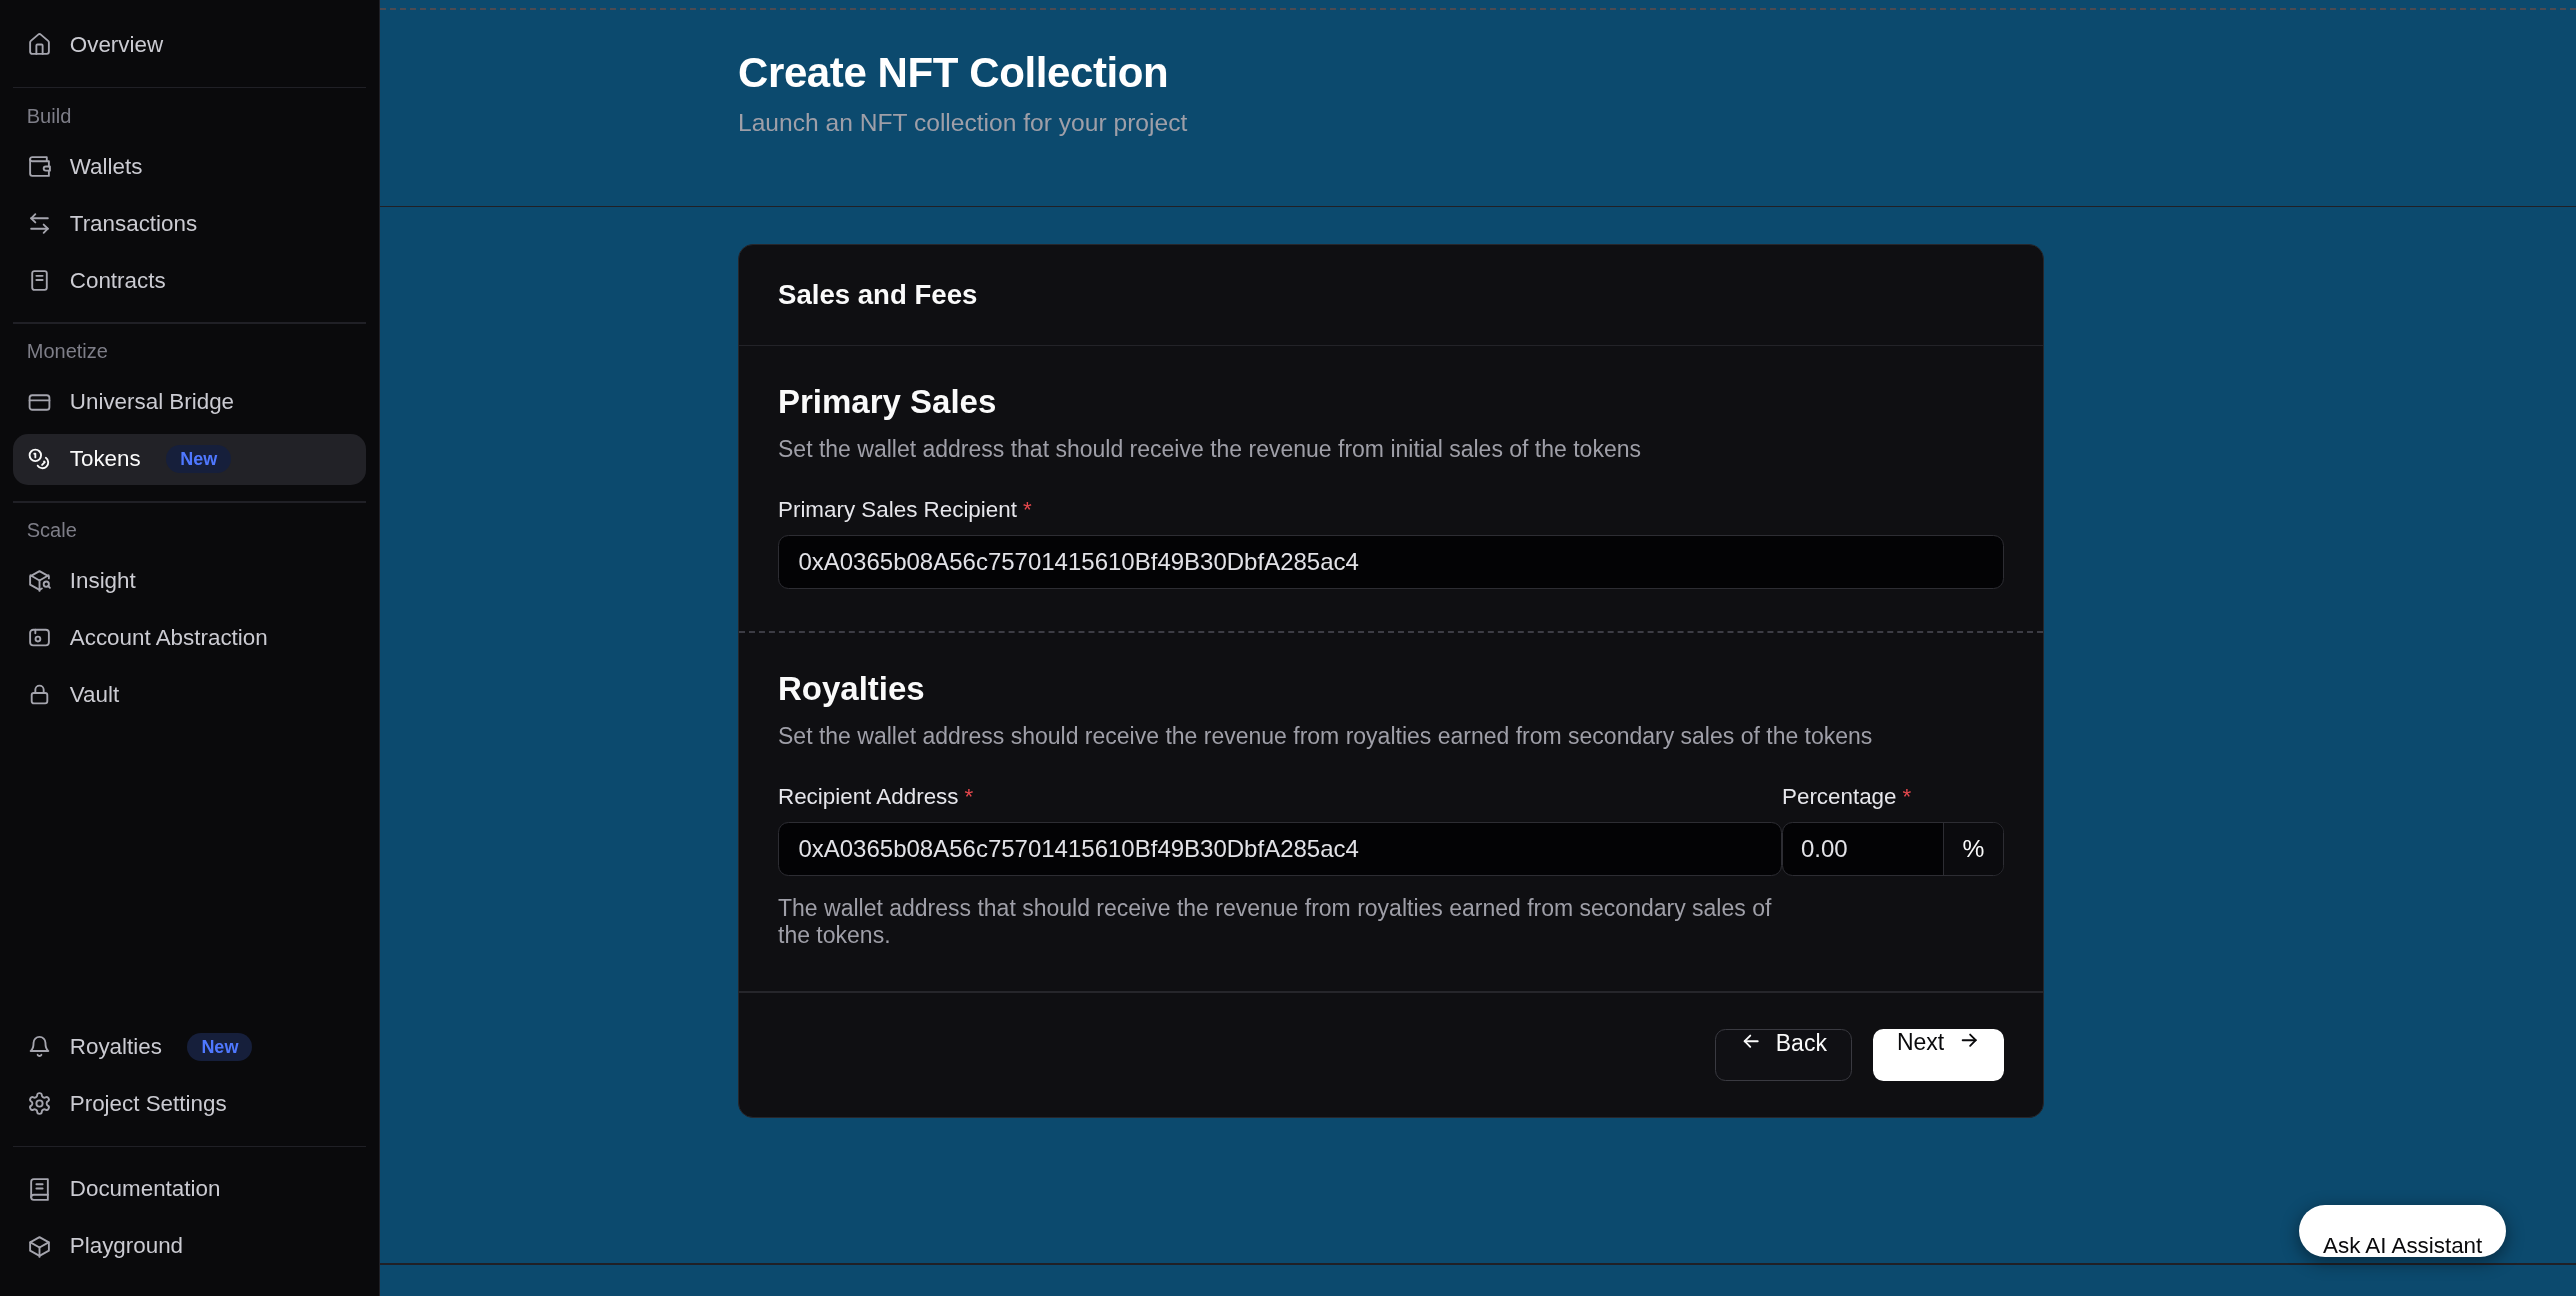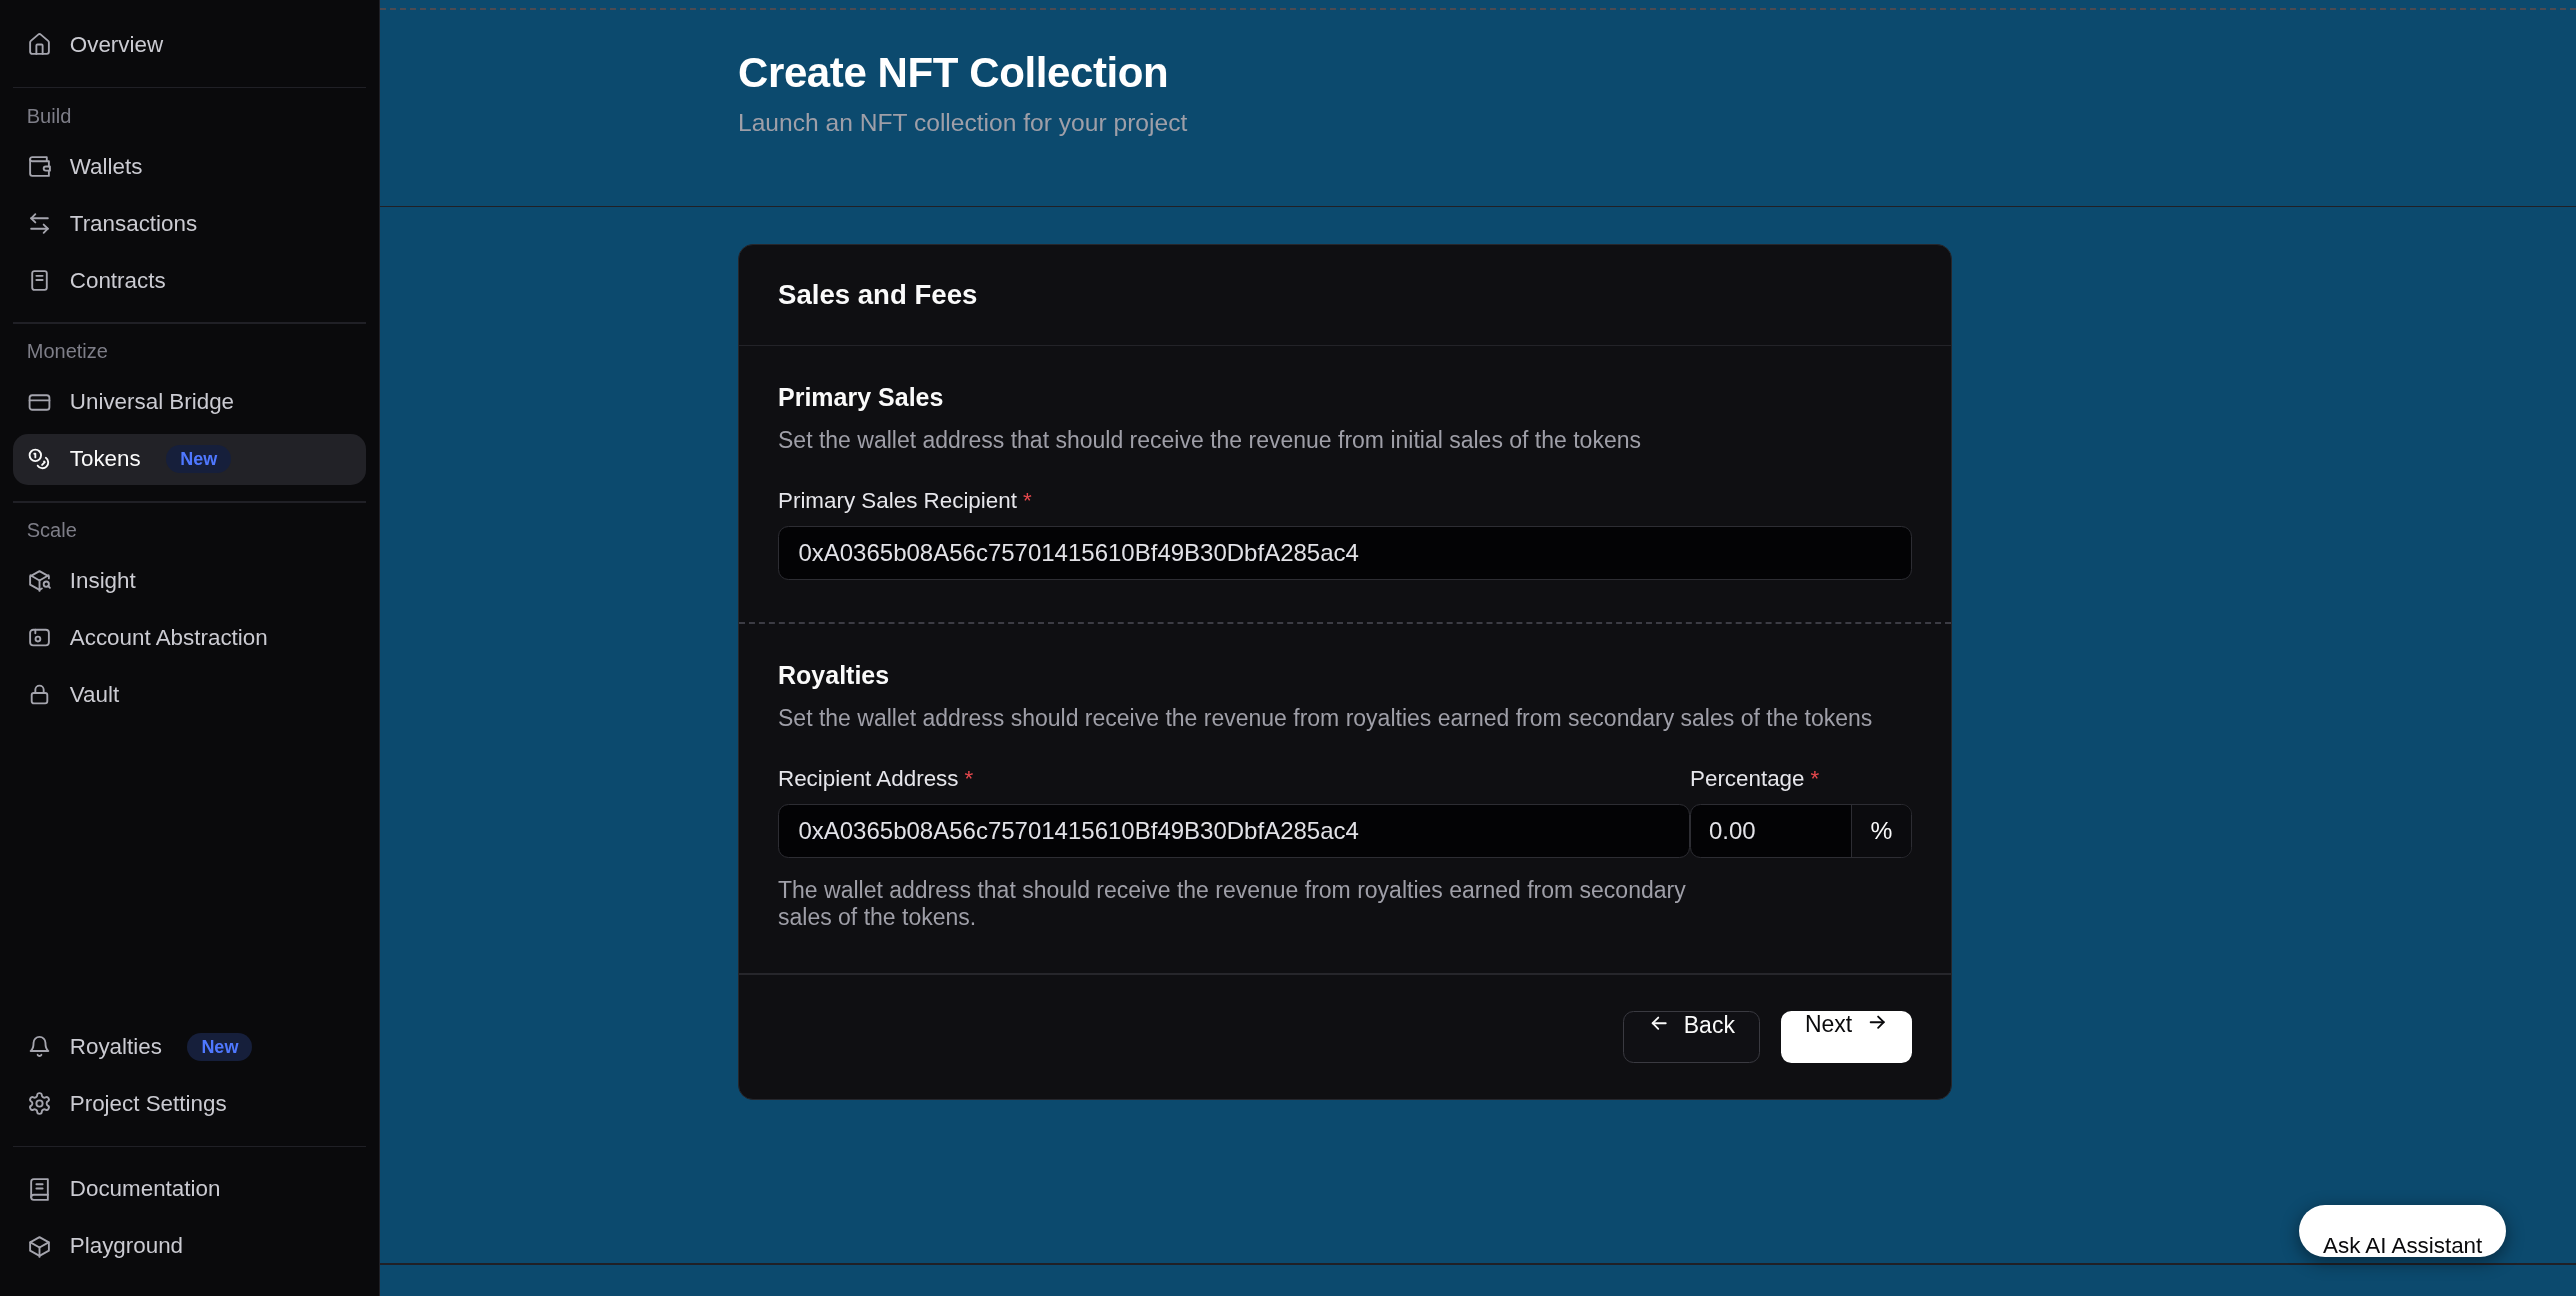--- a/index.html
+++ b/index.html
@@ -26,26 +26,26 @@
 
   
   .main { position:absolute; left:380px; top:0; right:0; bottom:0; background:#0c4a6e; }
   .top-dash { position:absolute; top:8.2px; left:0; right:0;
               border-top:2.2px dashed #4b4b53; }
   .page-header { height:207px; border-bottom:1.5px solid #202026;
                  padding:49px 0 0 358px; }
   .page-header h1 { font-size:42px; font-weight:700; color:#ffffff; letter-spacing:-0.4px; }
   .page-header p { font-size:24.6px; color:#9f9fa8; margin-top:12px; }
 
-  .card { width:1214px; margin:37px 0 4px 358px; background:#0f0f12;
+  .card { width:1306px; margin:37px 0 4px 358px; background:#0f0f12;
           border:1.5px solid #26262b; border-radius:15px; overflow:hidden; }
   .card-header { padding:34px 39px; border-bottom:1.5px solid #232328; }
   .card-header h2 { font-size:27.6px; font-weight:700; color:#fafafa; }
   .card-section { padding:37px 39px 42px; }
-  .card-section h3 { font-size:25px; font-weight:700; color:#fafafa; }
+  .card-section h3 { font-size:33px; font-weight:700; color:#fafafa; }
   .desc { font-size:23px; color:#9f9fa8; margin-top:15px; }
   .field-label { display:block; font-size:22.4px; font-weight:500; color:#e6e6eb;
                  margin-top:34px; }
   .req { color:#e5484d; margin-left:6px; }
   .text-input { display:block; width:100%; height:54px; background:#030305;
                 border:1.5px solid #2d2d33; border-radius:10.4px; padding:0 19.4px;
                 font-size:24px; color:#e2e2e7; outline:none;
                 font-family:"Liberation Sans","DejaVu Sans",sans-serif; }
   .dash-divider { border-top:2.2px dashed #3c3c44; }
   .solid-divider { height:1.5px; background:#26262b; }

